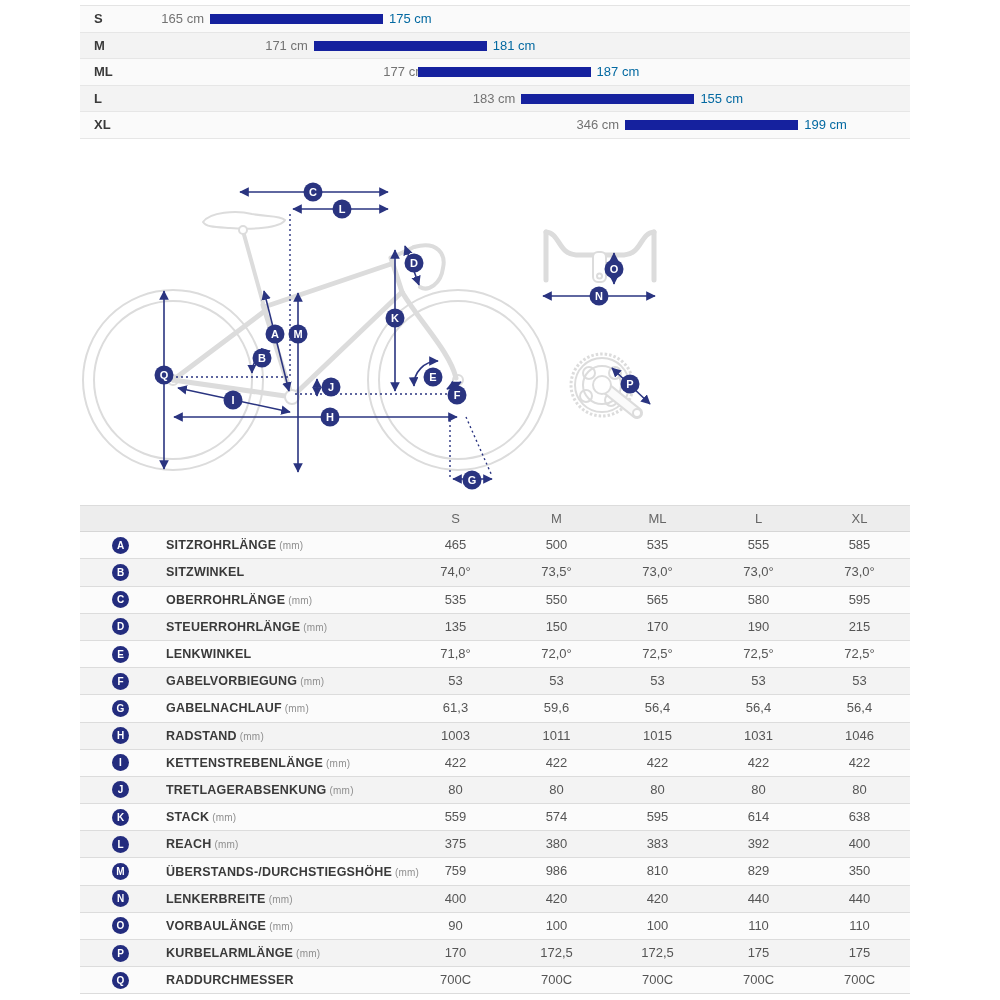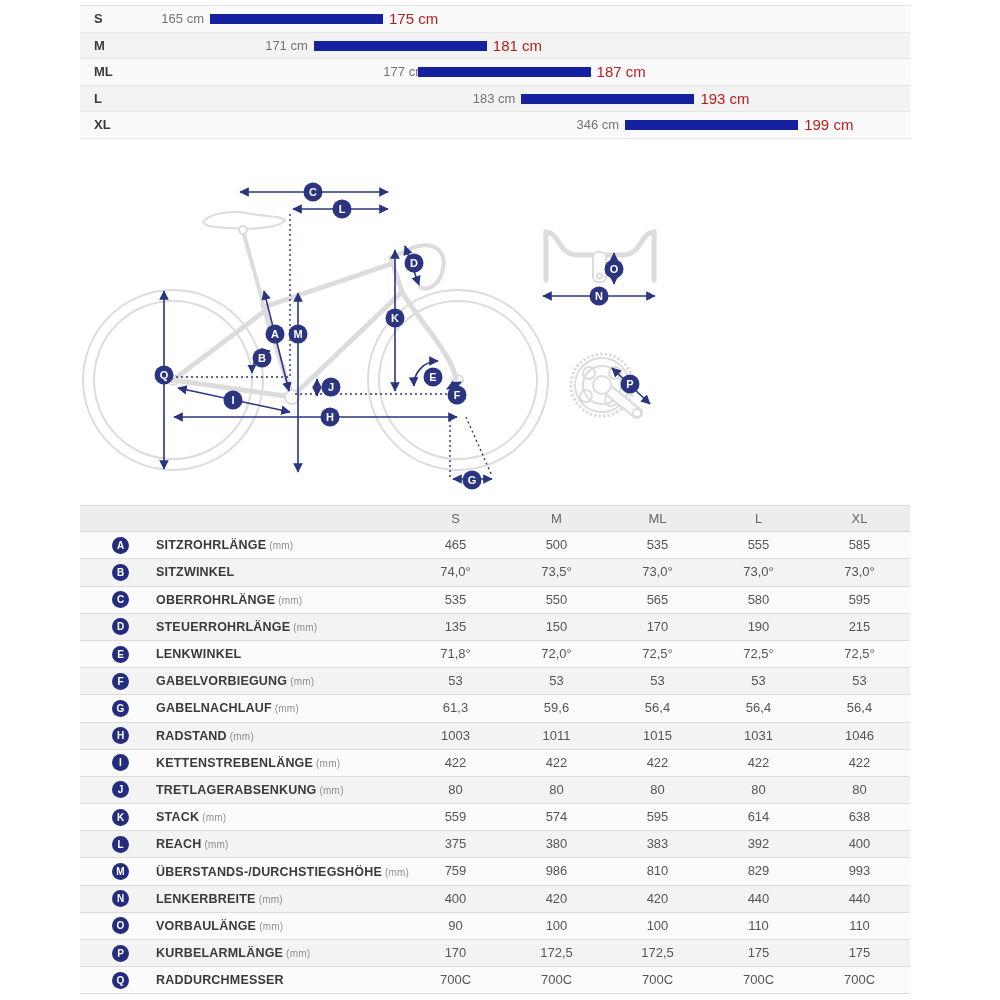--- a/index.html
+++ b/index.html
@@ -7,21 +7,21 @@
   :root{--bar:#15219e;--badge:#232c7e;--navy:#2a3480;--sketch:#dcdcdc;}
   .content{position:absolute;left:80px;width:830px;}
 
   
   #size-chart{top:5px;border-top:1px solid #e4e4e4;}
   .sc-row{position:relative;height:26.6px;box-sizing:border-box;border-bottom:1px solid #e6e6e6;
           background:#fafafa;}
   .sc-row.alt{background:#f3f3f3;}
   .sc-size{position:absolute;left:14px;top:0;line-height:26px;font-size:13px;font-weight:bold;color:#3a3a3a;}
   .sc-min{position:absolute;top:0;line-height:26px;font-size:13px;color:#737373;text-align:right;width:75px;}
-  .sc-max{position:absolute;top:0;line-height:26px;font-size:15px;color:#b91c1c;}
+  .sc-max{position:absolute;top:0;line-height:26px;font-size:13px;color:#0369a1;}
   .sc-bar{position:absolute;top:8px;height:10px;background:var(--bar);}
 
   
   #diagram-wrap{top:140px;height:365px;}
   .bk{stroke:var(--sketch);fill:none;stroke-width:5;stroke-linecap:round;stroke-linejoin:round;}
   .bkthin{stroke:var(--sketch);fill:none;stroke-width:2;}
   .bkfill{fill:#ffffff;stroke:var(--sketch);stroke-width:2;}
   .nv{stroke:var(--navy);fill:none;stroke-width:1.6;}
   .nvd{stroke:var(--navy);fill:none;stroke-width:1.4;stroke-dasharray:2 3;}
   .nvf{fill:var(--navy);}
@@ -32,21 +32,21 @@
   #geo-table{top:505px;}
   .gt-header{display:flex;height:27.2px;box-sizing:border-box;background:#ededed;
              border-top:1px solid #dcdcdc;border-bottom:1px solid #d6d6d6;}
   .gt-row{display:flex;height:27.2px;box-sizing:border-box;border-bottom:1px solid #dcdcdc;background:#fbfbfb;}
   .gt-row.alt{background:#f3f3f3;}
   .gt-label-col{width:325px;display:flex;align-items:center;}
   .gt-cell{width:101px;text-align:center;line-height:26px;font-size:13px;color:#555;}
   .gt-hcell{width:101px;text-align:center;line-height:26px;font-size:13px;color:#666;}
   .row-badge{width:17px;height:17px;border-radius:50%;background:var(--badge);color:#fff;
              font-size:10px;font-weight:bold;text-align:center;line-height:17px;margin-left:32px;flex:none;}
-  .row-label{margin-left:27px;font-size:12.5px;font-weight:bold;color:#3a3a3a;letter-spacing:.2px;white-space:nowrap;}
+  .row-label{margin-left:37px;font-size:12.5px;font-weight:bold;color:#3a3a3a;letter-spacing:.2px;white-space:nowrap;}
   .row-unit{font-size:10px;font-weight:normal;color:#8f8f8f;margin-left:3px;}
 </style>
 </head>
 <body>
 
 <div id="size-chart" class="content">
     <div class="sc-row">
       <span class="sc-size">S</span>
       <span class="sc-min" style="left:49px">165 cm</span>
       <span class="sc-bar" style="left:130px;width:173px"></span>
@@ -61,21 +61,21 @@
     <div class="sc-row">
       <span class="sc-size">ML</span>
       <span class="sc-min" style="left:271px">177 cm</span>
       <span class="sc-bar" style="left:337.6px;width:173px"></span>
       <span class="sc-max" style="left:516.6px">187 cm</span>
     </div>
     <div class="sc-row alt">
       <span class="sc-size">L</span>
       <span class="sc-min" style="left:360.40000000000003px">183 cm</span>
       <span class="sc-bar" style="left:441.40000000000003px;width:173px"></span>
-      <span class="sc-max" style="left:620.4000000000001px">193 cm</span>
+      <span class="sc-max" style="left:620.4000000000001px">155 cm</span>
     </div>
     <div class="sc-row">
       <span class="sc-size">XL</span>
       <span class="sc-min" style="left:464.20000000000005px">346 cm</span>
       <span class="sc-bar" style="left:545.2px;width:173px"></span>
       <span class="sc-max" style="left:724.2px">199 cm</span>
     </div>
   </div>
 
 <div id="diagram-wrap" class="content">
@@ -337,21 +337,21 @@
     </div>
     <div class="gt-row">
       <div class="gt-label-col">
         <span class="row-badge">M</span>
         <span class="row-label">ÜBERSTANDS-/DURCHSTIEGSHÖHE<span class="row-unit">(mm)</span></span>
       </div>
       <div class="gt-cell">759</div>
       <div class="gt-cell">986</div>
       <div class="gt-cell">810</div>
       <div class="gt-cell">829</div>
-      <div class="gt-cell">993</div>
+      <div class="gt-cell">350</div>
     </div>
     <div class="gt-row alt">
       <div class="gt-label-col">
         <span class="row-badge">N</span>
         <span class="row-label">LENKERBREITE<span class="row-unit">(mm)</span></span>
       </div>
       <div class="gt-cell">400</div>
       <div class="gt-cell">420</div>
       <div class="gt-cell">420</div>
       <div class="gt-cell">440</div>

